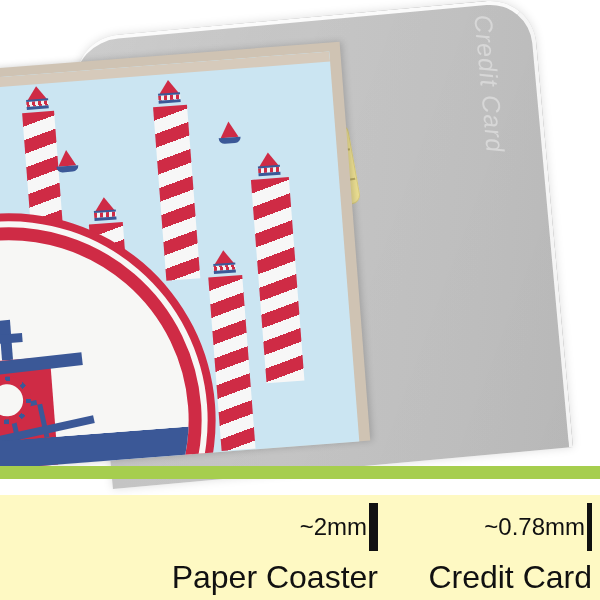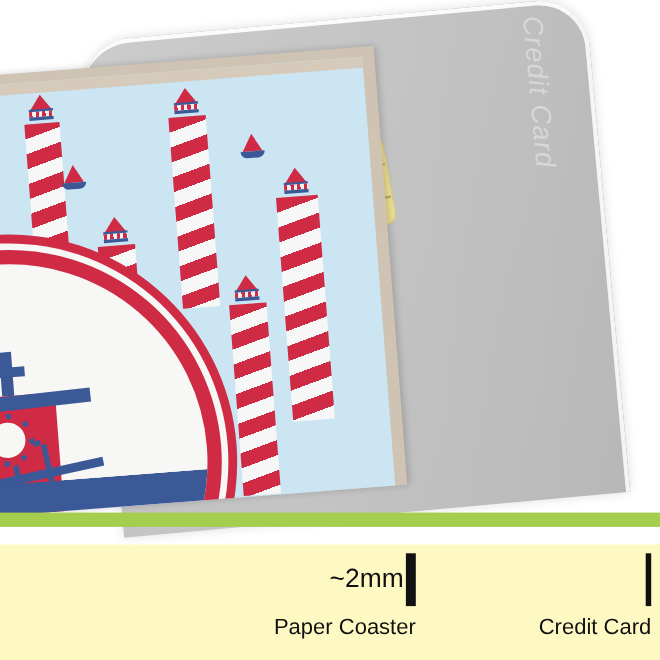--- a/index.html
+++ b/index.html
@@ -169,21 +169,21 @@
     background:#a6ce4e;z-index:60;
   }
   .bottom{
     position:absolute;left:0;top:479px;width:600px;height:124px;
     background:#fef9c3;z-index:60;margin-top:16px;
   }
   .measure{position:absolute;}
   .measure .row{display:flex;align-items:center;justify-content:flex-end;}
   .measure .val{color:#111;font-size:24px;margin-right:2px;white-space:nowrap;}
   .measure .bar{background:#111;display:block;}
-  .measure .name{color:#111;font-size:20px;text-align:right;white-space:nowrap;margin-top:8px;}
+  .measure .name{color:#111;font-size:32px;text-align:right;white-space:nowrap;margin-top:8px;}
 
   .m-coaster{right:222px;top:8px;}
   .m-coaster .bar{width:9px;height:48px;}
   .m-card{right:8px;top:8px;}
   .m-card .bar{width:5px;height:48px;}
 </style>
 </head>
 <body>
 
 <div id="stage">
@@ -299,20 +299,21 @@
     <div class="measure m-coaster">
       <div class="row">
         <span class="val">~2mm</span>
         <span class="bar"></span>
       </div>
       <div class="name">Paper Coaster</div>
     </div>
 
     <div class="measure m-card">
       <div class="row">
+        <span class="val">~0.78mm</span>
         <span class="bar"></span>
       </div>
       <div class="name">Credit Card</div>
     </div>
 
   </div>
 
 </div>
 
 </body></html>

